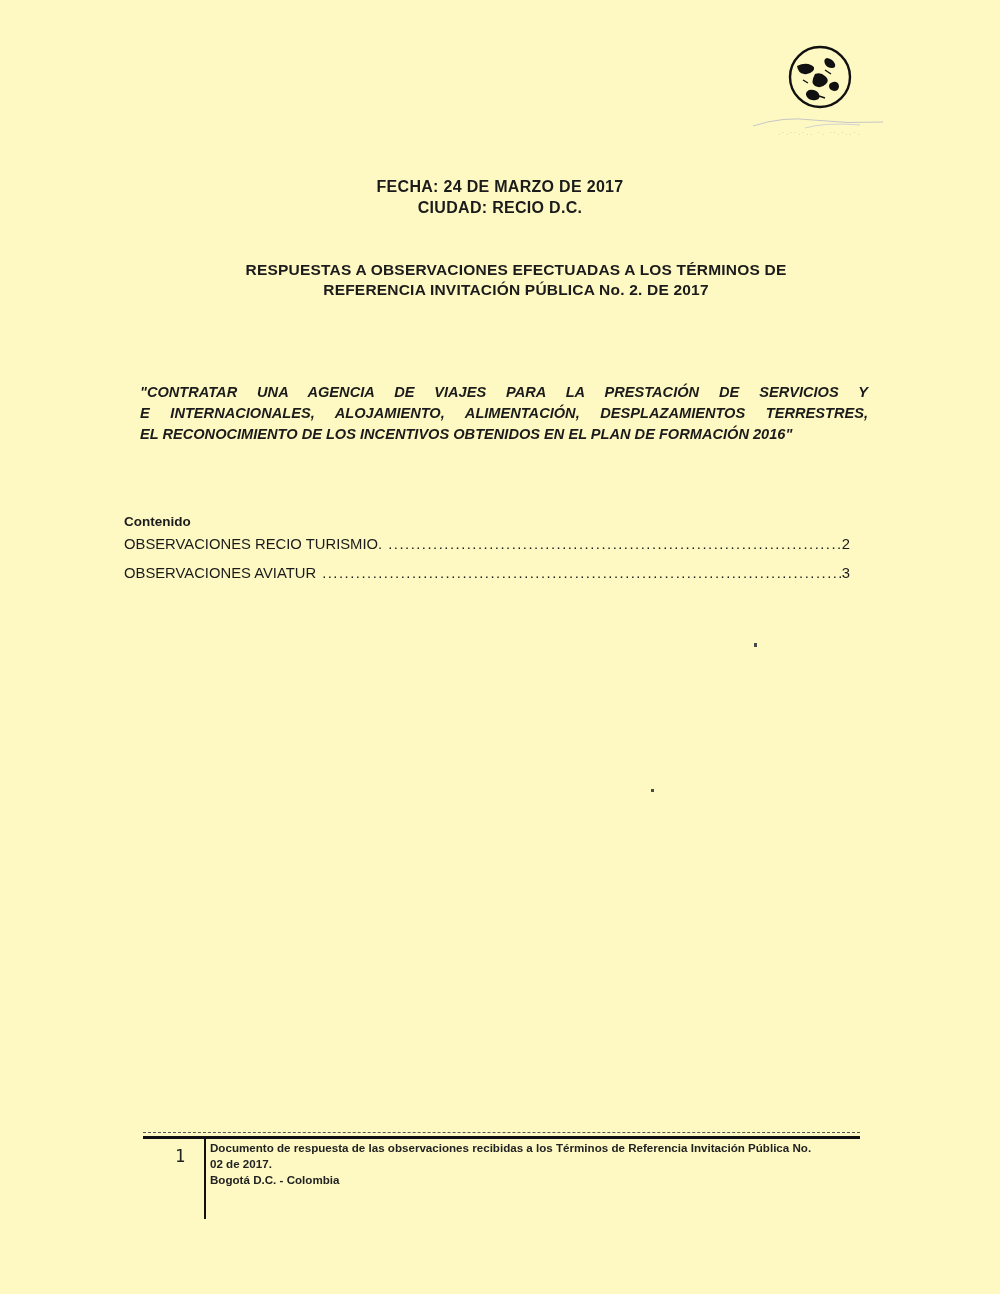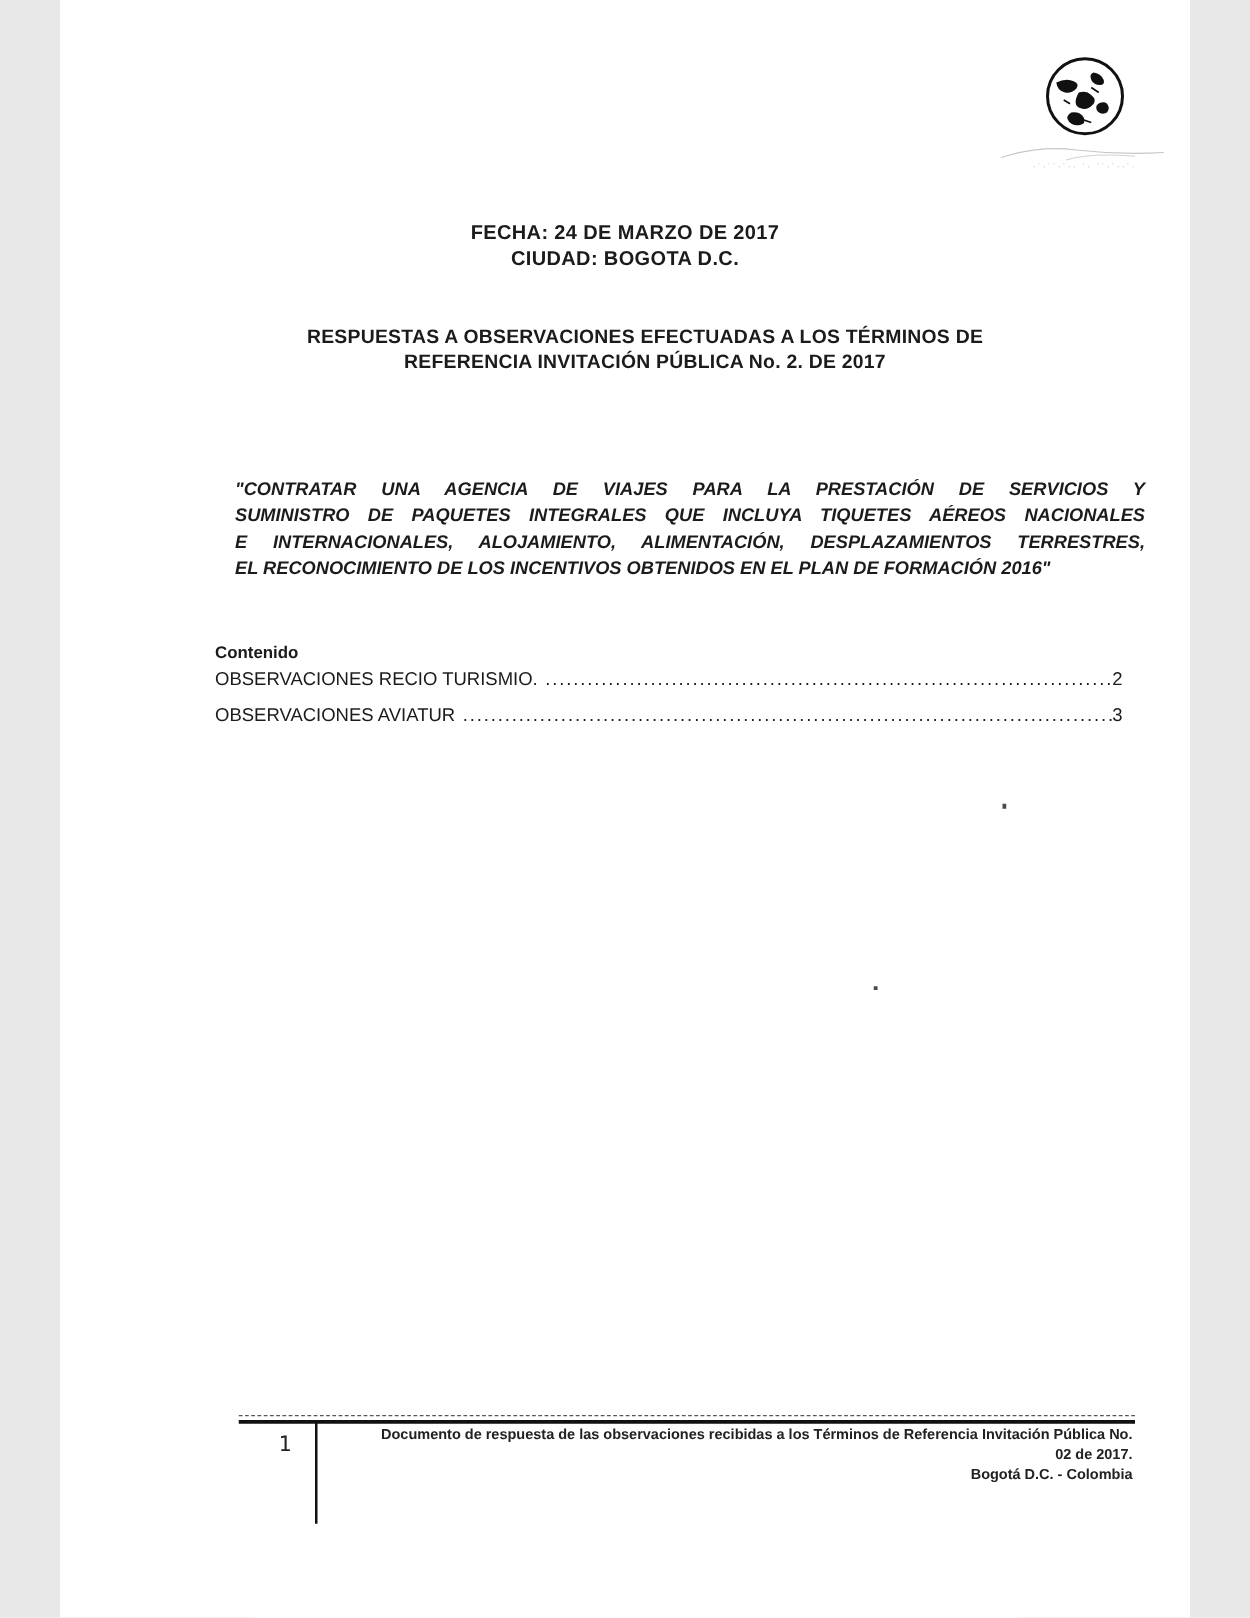--- a/index.html
+++ b/index.html
@@ -1,22 +1,22 @@
 <!DOCTYPE html>
 <html><head>
 <meta charset="utf-8">
 <style>
   * { margin: 0; padding: 0; box-sizing: border-box; }
   html, body { background: #e8e8e8; }
   .page {
     position: relative;
-    width: 904px;
+    width: 1000px;
     height: 1294px;
     margin: 0 auto;
-    background: #ffffff;
+    background: #fef9c3;
     font-family: "Liberation Sans", sans-serif;
     color: #1b1b1b;
     overflow: hidden;
   }
 
   
   .logo-wrap { position: absolute; left: 740px; top: 44px; width: 160px; text-align: center; }
   .logo-globe { display: block; margin: 0 auto; }
   .logo-scribble { display: block; margin: 2px auto 0 auto; }
   .logo-caption {
@@ -87,21 +87,21 @@
     position: absolute; left: 204px; top: 1136px; width: 2px; height: 83px;
     background: #111;
   }
   .footer-pagenum {
     position: absolute; left: 160px; top: 1146px; width: 40px;
     text-align: center; font-family: "DejaVu Sans Mono", monospace;
     font-size: 17px; color: #222;
   }
   .footer-text {
     position: absolute; left: 210px; top: 1140px; width: 648px;
-    text-align: right; font-weight: bold; font-size: 11.6px; line-height: 16.2px;
+    text-align: left; font-weight: bold; font-size: 11.6px; line-height: 16.2px;
     color: #222;
   }
 </style>
 </head>
 <body>
 
 <div class="page">
 
   <div class="logo-wrap">
     <svg class="logo-globe" width="70" height="68" viewBox="0 0 70 68">
@@ -115,32 +115,31 @@
     </svg>
     <svg class="logo-scribble" width="150" height="16" viewBox="0 0 150 16">
       <path d="M8 12 q30 -10 60 -6 q35 4 70 2" fill="none" stroke="#c7c7c7" stroke-width="1"></path>
       <path d="M60 14 q20 -6 55 -3" fill="none" stroke="#d2d2d2" stroke-width="1"></path>
     </svg>
     <span class="logo-caption">·˙·˙˙·˙··  ˙·  ˙˙·˙··˙·</span>
   </div>
 
   <div class="date-block">
     <div>FECHA: 24 DE MARZO DE 2017</div>
-    <div>CIUDAD: BOGOTA D.C.</div>
+    <div>CIUDAD: RECIO D.C.</div>
   </div>
 
   <div class="title-block">
     <div>RESPUESTAS A OBSERVACIONES EFECTUADAS A LOS TÉRMINOS DE</div>
     <div>REFERENCIA INVITACIÓN PÚBLICA No. 2. DE 2017</div>
   </div>
 
 
   <div class="object-par">
     <div class="jline">"CONTRATAR UNA AGENCIA DE VIAJES PARA LA PRESTACIÓN DE SERVICIOS Y</div>
-    <div class="jline">SUMINISTRO DE PAQUETES INTEGRALES QUE INCLUYA TIQUETES AÉREOS NACIONALES</div>
     <div class="jline">E INTERNACIONALES, ALOJAMIENTO, ALIMENTACIÓN, DESPLAZAMIENTOS TERRESTRES,</div>
     <div class="jline last">EL RECONOCIMIENTO DE LOS INCENTIVOS OBTENIDOS EN EL PLAN DE FORMACIÓN 2016"</div>
   </div>
 
   <div class="toc">
     <div class="toc-heading">Contenido</div>
     <div class="toc-row">
       <span class="toc-label">OBSERVACIONES RECIO TURISMIO.</span>
       <span class="toc-leader">..................................................................................................................</span>
       <span class="toc-page">2</span>

